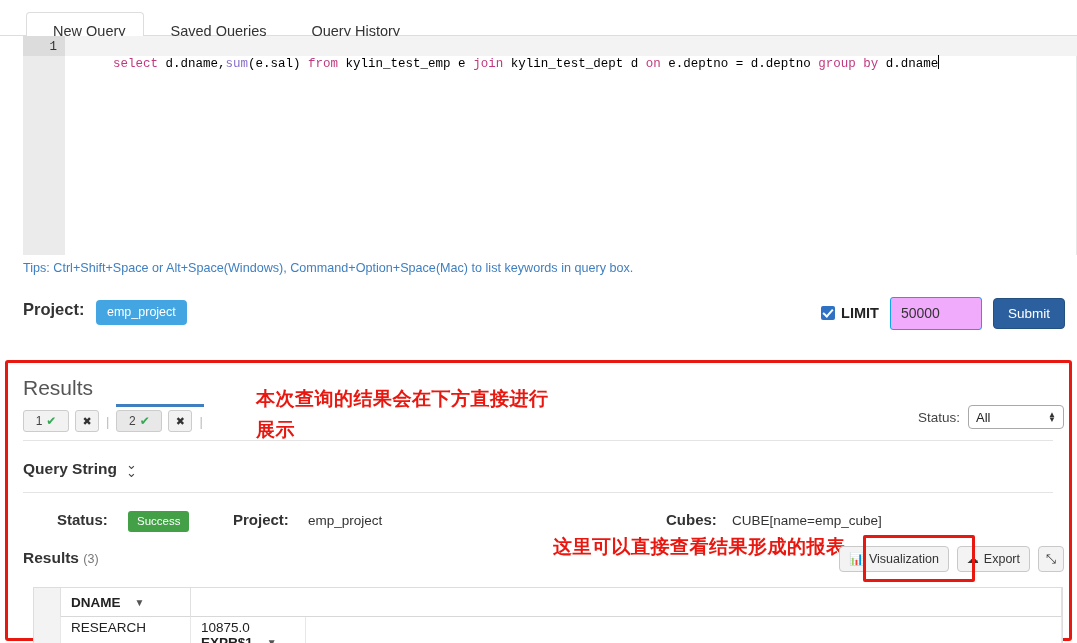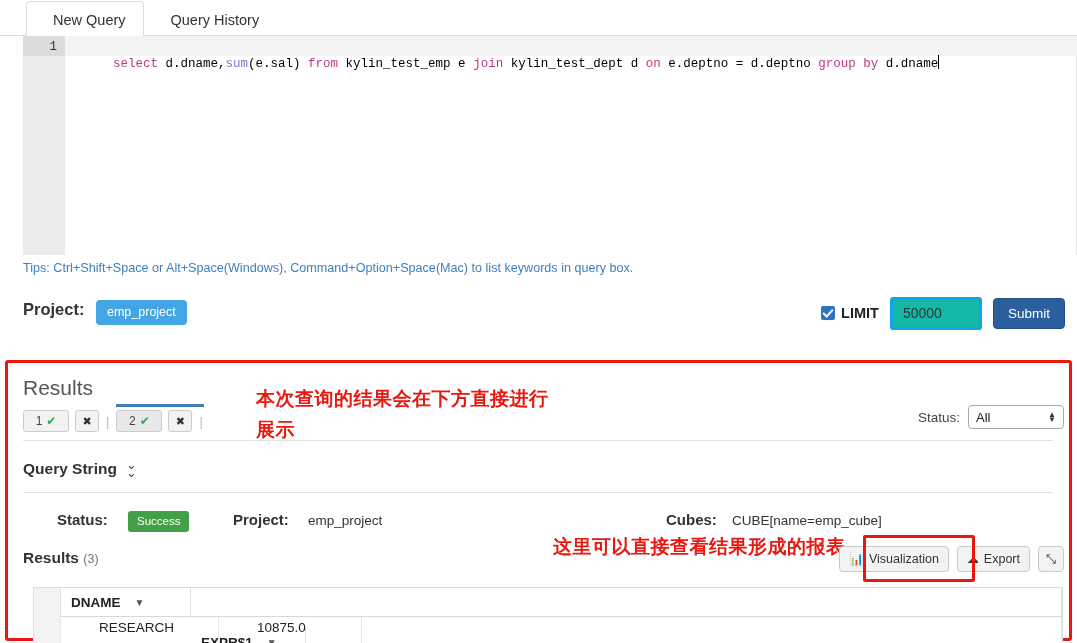--- a/index.html
+++ b/index.html
@@ -25,21 +25,21 @@
   }
   .tabbar .tabs { position: absolute; left: 26px; top: 0; display: flex; }
   .tab {
     font-size: 14.5px;
     color: #333333;
     padding: 9px 17px 8px 26px;
     line-height: 18px;
     border: 1px solid transparent;
     border-bottom: none;
     position: relative;
-    top: 1px;
+    top: 12px;
     white-space: nowrap;
   }
   .tab.active {
     background: #ffffff;
     border-color: #dddddd;
     border-top-left-radius: 4px;
     border-top-right-radius: 4px;
     color: #333333;
     height: 37px;
   }
@@ -133,26 +133,26 @@
     border: solid #fff;
     border-width: 0 2px 2px 0;
     transform: rotate(42deg);
   }
   .limit-label {
     font-size: 14.5px; font-weight: bold; color: #222222;
     margin-right: 11px;
   }
   .limit-input {
     width: 92px; height: 33px;
-    border: 3px solid #0ea5e9;
+    border: 1px solid #0ea5e9;
     border-radius: 3px;
     font-size: 14px;
     color: #333333;
     padding: 0 10px;
-    background: #14b8a6;
+    background: #f0abfc;
     font-family: "Liberation Sans", sans-serif;
   }
   .submit-btn {
     margin-left: 11px;
     height: 31px;
     background: #2b5f9e;
     color: #ffffff;
     border: 1px solid #24507f;
     border-radius: 4px;
     font-size: 13.5px;
@@ -361,41 +361,42 @@
     border-right: 1px solid #e0e0e0;
     padding: 0 10px;
     height: 29px;
   }
   .rtable .th .sortic { color: #555555; font-size: 10px; margin-left: 14px; }
   .th-sel { width: 27px; border-right: 1px solid #e0e0e0; background: #f3f3f3; }
   .th-dname { width: 130px; }
   .th-expr { width: 115px; margin-top: 40px; }
   .th-rest { flex: 1; }
   .rtable .trow {
-    display: flex; height: 26px; overflow: hidden; gap: 28px;
+    display: flex; height: 26px; overflow: hidden;
   }
   .rtable .td {
     font-size: 13.5px; color: #222222;
     border-right: 1px solid #e8e8e8;
     padding: 3px 10px 0 10px;
     height: 26px;
   }
   .td-sel { width: 27px; background: #f3f3f3; border-right: 1px solid #e0e0e0; }
   .td-dname { width: 130px; }
   .td-expr { width: 115px; }
   .td-rest { flex: 1; }
 </style>
 </head>
 <body>
 
 <div id="page">
 
   <div class="tabbar">
     <div class="tabs">
       <div class="tab active">New Query</div>
+      <div class="tab">Saved Queries</div>
       <div class="tab">Query History</div>
     </div>
   </div>
 
   <div class="editor">
     <div class="gutter">
       <div class="active-gutter"></div>
       <div class="lineno">1</div>
     </div>
     <div class="code-line"></div>

